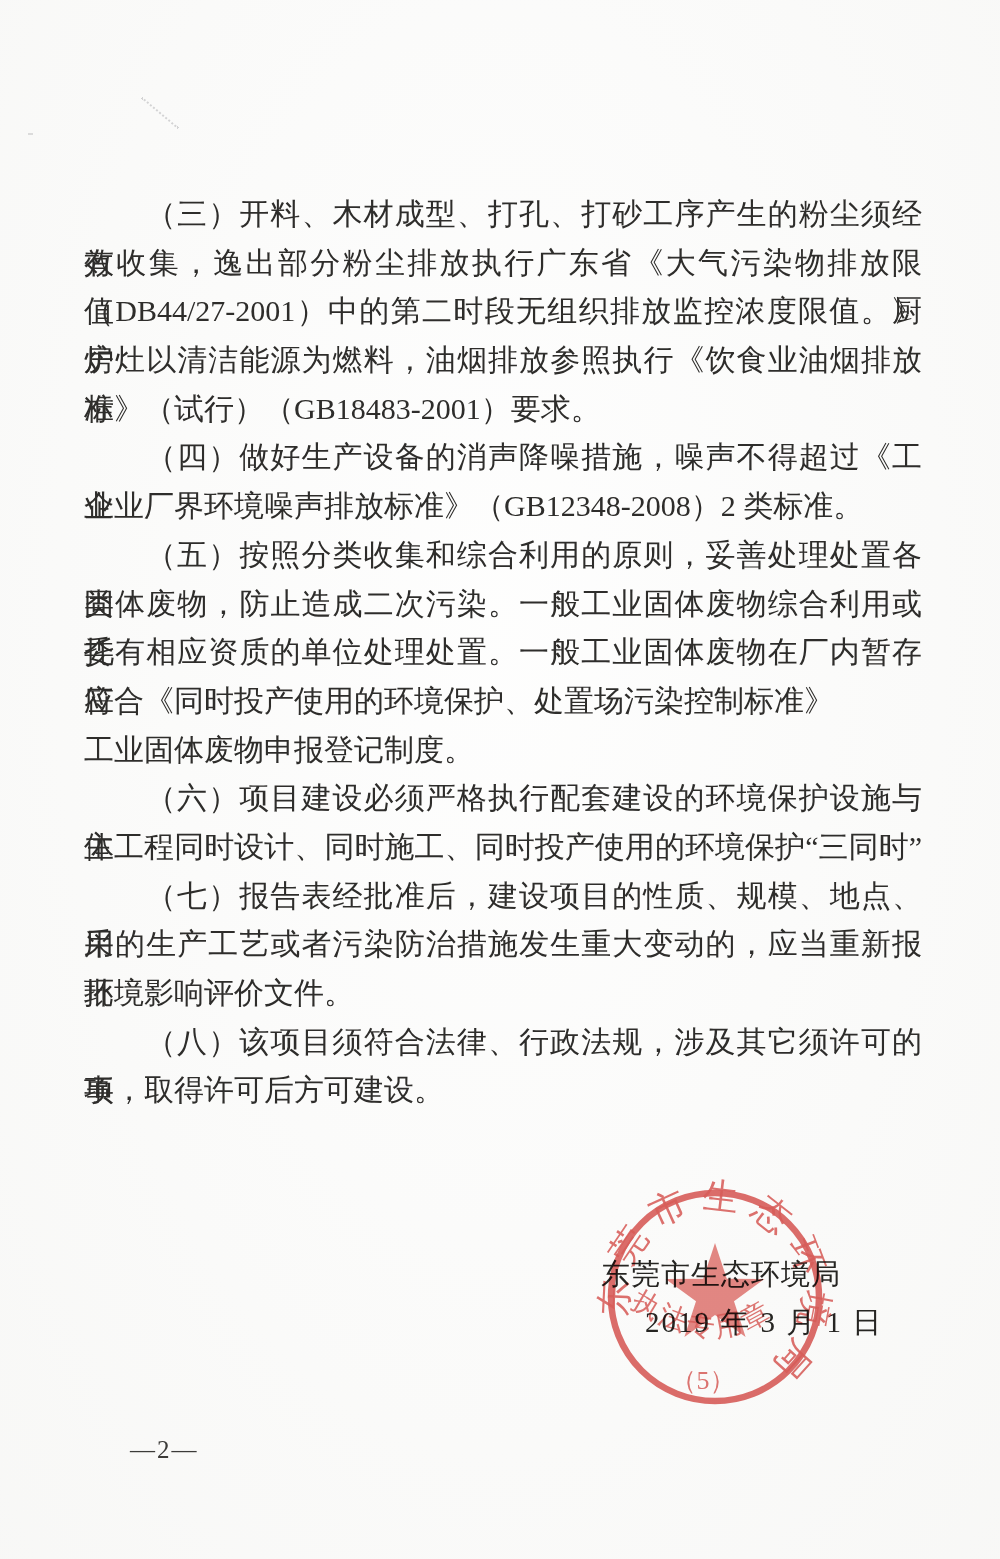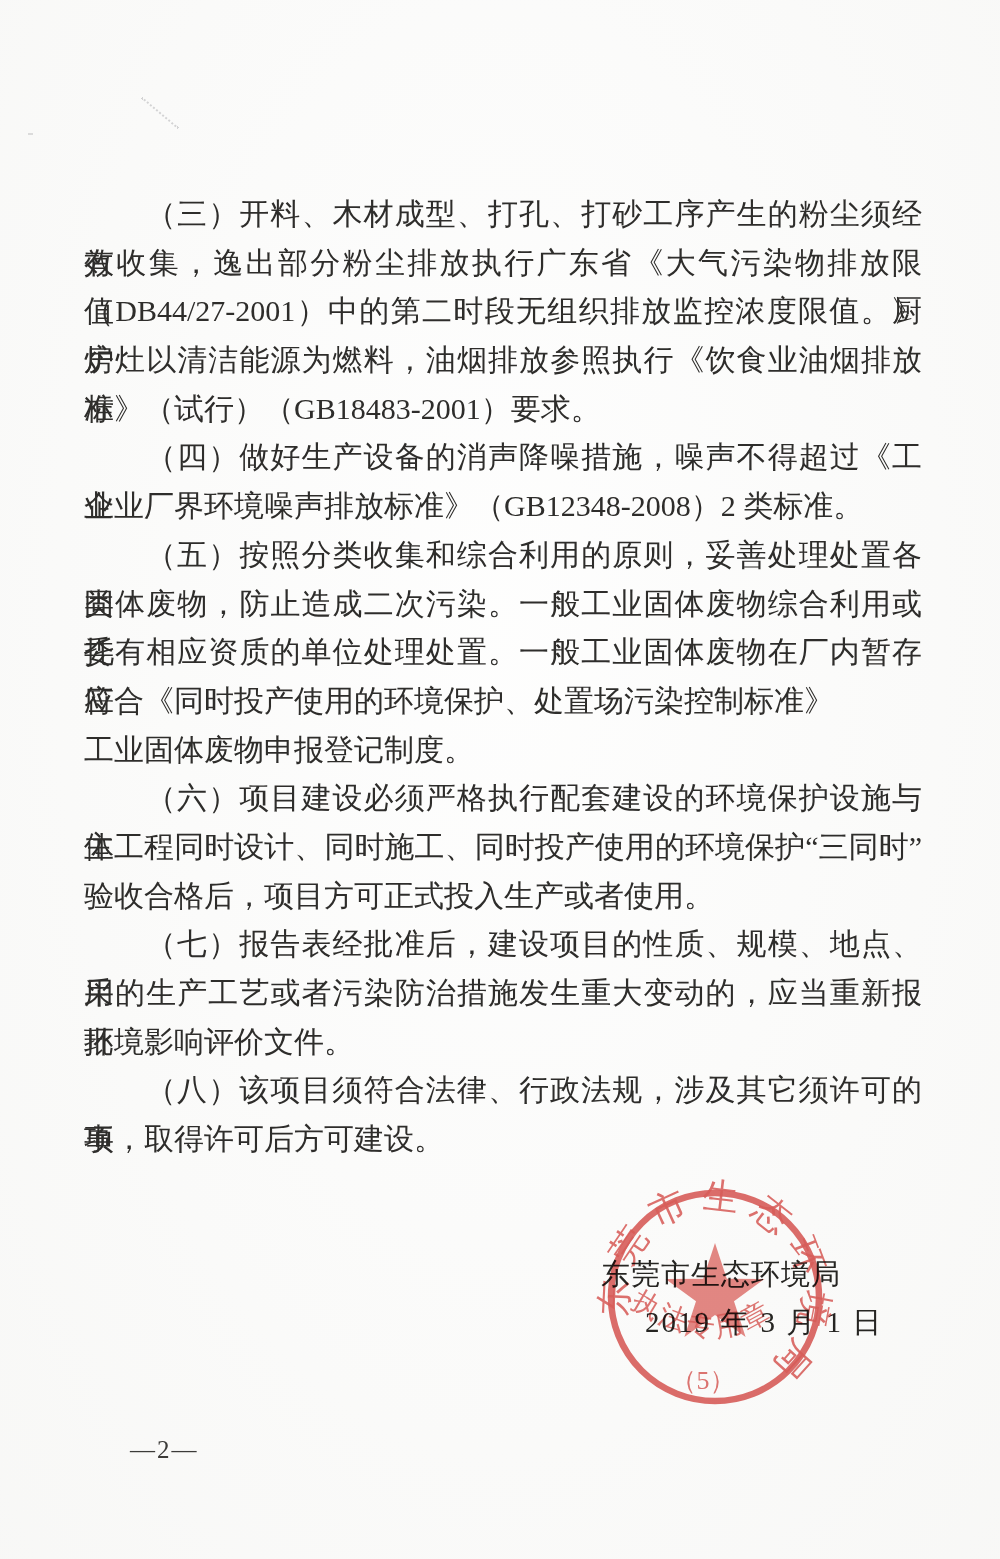--- a/index.html
+++ b/index.html
@@ -79,21 +79,20 @@
       <div class="line">准》（试行）（GB18483-2001）要求。</div>
       <div class="line j indent">（四）做好生产设备的消声降噪措施，噪声不得超过《工业</div>
       <div class="line">企业厂界环境噪声排放标准》（GB12348-2008）2 类标准。</div>
       <div class="line j indent">（五）按照分类收集和综合利用的原则，妥善处理处置各类</div>
       <div class="line j">固体废物，防止造成二次污染。一般工业固体废物综合利用或委</div>
       <div class="line j">托有相应资质的单位处理处置。一般工业固体废物在厂内暂存应</div>
       <div class="line">符合《同时投产使用的环境保护、处置场污染控制标准》</div>
       <div class="line">工业固体废物申报登记制度。</div>
       <div class="line j indent">（六）项目建设必须严格执行配套建设的环境保护设施与主</div>
       <div class="line j">体工程同时设计、同时施工、同时投产使用的环境保护“三同时”</div>
-      <div class="line">验收合格后，项目方可正式投入生产或者使用。</div>
       <div class="line j indent">（七）报告表经批准后，建设项目的性质、规模、地点、采</div>
       <div class="line j">用的生产工艺或者污染防治措施发生重大变动的，应当重新报批</div>
       <div class="line">环境影响评价文件。</div>
       <div class="line j indent">（八）该项目须符合法律、行政法规，涉及其它须许可的事</div>
       <div class="line">项，取得许可后方可建设。</div>
     </div>
 
   <div class="sig issuer">东莞市生态环境局</div>
   <div class="sig date">2019 年 3 月 1 日</div>
 

